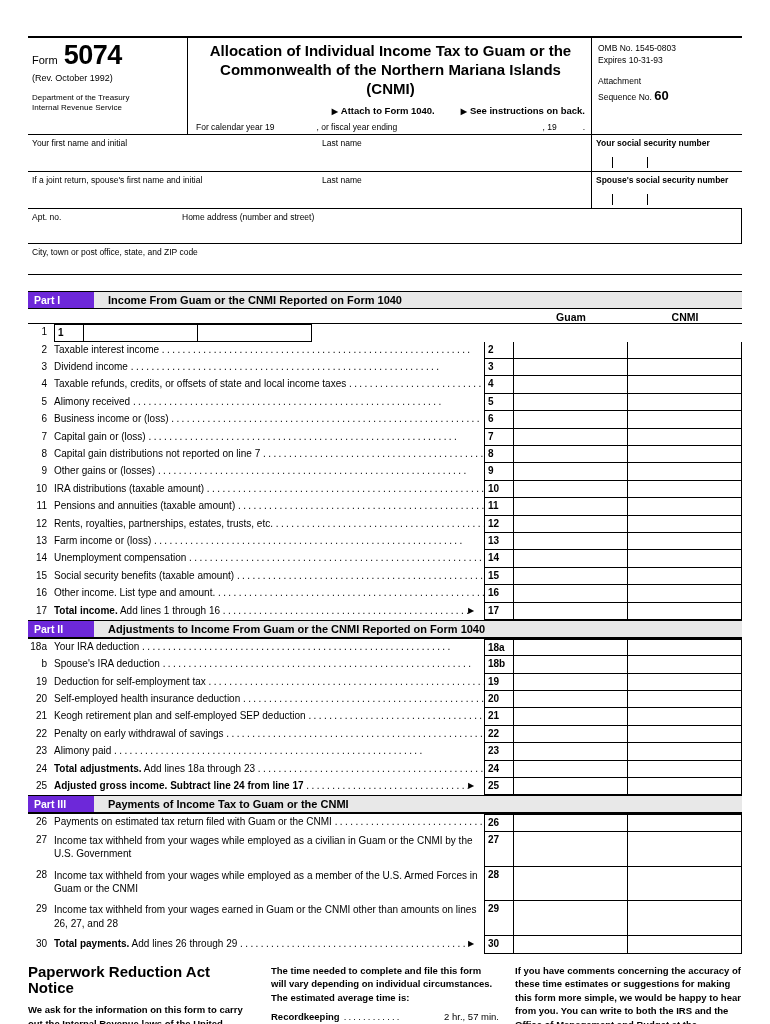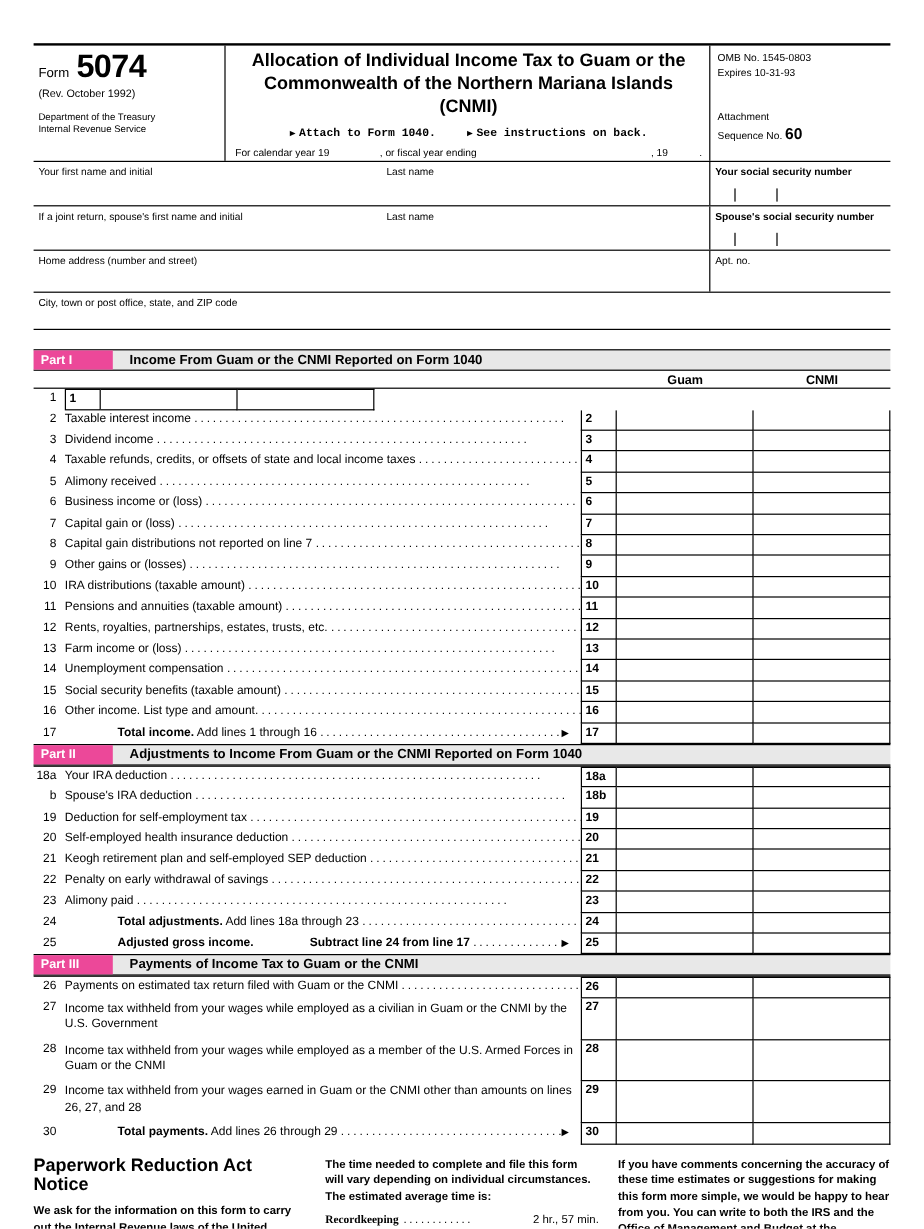--- a/index.html
+++ b/index.html
@@ -56,46 +56,45 @@
     box-sizing: border-box;
   }
   .title {
     font-size: 15px;
     font-weight: bold;
     text-align: center;
     line-height: 1.25;
   }
   .attach-row {
     display: flex;
-    justify-content: center;
+    justify-content: flex-end;
     gap: 26px;
     font-size: 9.5px;
     font-weight: bold;
     margin-top: 7px;
-    font-family: Liberation Mono, monospace;
   }
   .attach-row span.tri::before { content: "\25B6"; font-size: 8px; margin-right: 3px; }
   .cal-row {
     display: flex;
     align-items: center;
     font-size: 8.5px;
     margin-top: 6px;
     border-top: 0;
   }
   .cal-row .seg { white-space: nowrap; }
   .dotfill { flex: 1; }
 
   .hdr-right {
     width: 150px;
     padding: 4px 4px 2px 6px;
     box-sizing: border-box;
     font-size: 8.5px;
     line-height: 1.45;
   }
-  .attach-seq { margin-top: 24px; }
+  .attach-seq { margin-top: 8px; }
   .seq-no { font-size: 13px; font-weight: bold; }
 
   
   .nameblock { border-bottom: 1px solid #000; }
   .nb-row {
     display: flex;
     border-bottom: 1px solid #000;
     min-height: 34px;
   }
   .nb-row:last-child { border-bottom: none; }
@@ -126,21 +125,21 @@
   
   .partbar {
     display: flex;
     align-items: stretch;
     border-top: 1px solid #000;
     border-bottom: 1px solid #000;
     background: #e8e8e8;
     margin-top: 16px;
   }
   .part-tag {
-    background: #ec4899;
+    background: #6d28d9;
     color: #fff;
     font-size: 10.5px;
     font-weight: bold;
     padding: 2px 8px 2px 6px;
     min-width: 52px;
   }
   .part-title {
     font-size: 11px;
     font-weight: bold;
     padding: 2px 0 2px 14px;
@@ -179,21 +178,21 @@
   .row .ltext {
     flex: 1;
     font-size: 10px;
     padding-top: 2px;
     position: relative;
     overflow: hidden;
     white-space: nowrap;
   }
   .row .ltext.wrap { white-space: normal; line-height: 1.35; }
   .leaders { letter-spacing: 2.4px; }
-  .bold { font-weight: bold; margin-left: 44px; }
+  .bold { font-weight: bold; }
 
   .boxnum {
     width: 30px;
     border: 1px solid #000;
     border-top: none;
     font-size: 10px;
     font-weight: bold;
     padding-left: 3px;
     box-sizing: border-box;
     padding-top: 2px;
@@ -227,21 +226,21 @@
     font-weight: bold;
     margin: 0 0 6px 0;
     line-height: 1.12;
   }
   .nc p { margin: 0 0 6px 0; font-weight: bold; }
   .timerow {
     display: flex;
     align-items: baseline;
     font-size: 9.5px;
   }
-  .timerow .lbl { font-weight: bold; white-space: nowrap; font-family: Liberation Serif, serif; }
+  .timerow .lbl { font-weight: bold; white-space: nowrap; }
   .timerow .dots { flex: 1; letter-spacing: 2.2px; overflow: hidden; padding: 0 4px; }
   .timerow .val { white-space: nowrap; }
 </style>
 </head>
 <body>
 
 <div class="page">
 
   <div class="hdr">
     <div class="hdr-left">
@@ -314,25 +313,25 @@
       <div class="nb-cell nb-ssn">
         <span class="nb-ssn-label">Spouse's social security number</span>
         <div class="ssn-boxes">
             <i></i>
             <span class="ssn-gap"></span>
             <i></i>
           </div>
       </div>
     </div>
     <div class="nb-row">
+      <div class="nb-cell nb-apt">
+        <span>Apt. no.</span>
+      </div>
       <div class="nb-cell nb-addr">
         <span>Home address (number and street)</span>
-      </div>
-      <div class="nb-cell nb-apt">
-        <span>Apt. no.</span>
       </div>
     </div>
     <div class="nb-row" style="min-height:30px;">
       <div class="nb-cell nb-full">
         <span>City, town or post office, state, and ZIP code</span>
       </div>
     </div>
   </div>
 
   <div class="partbar">

